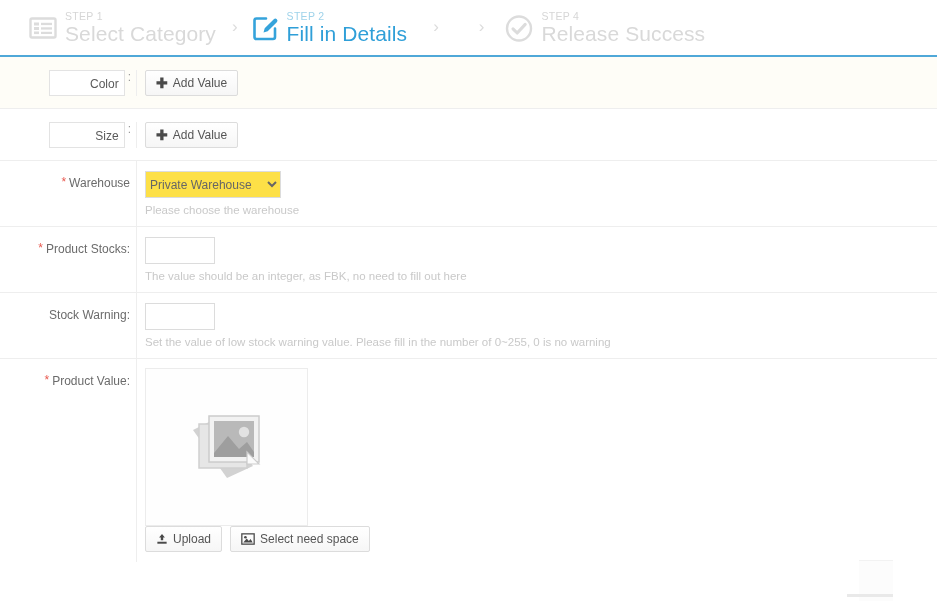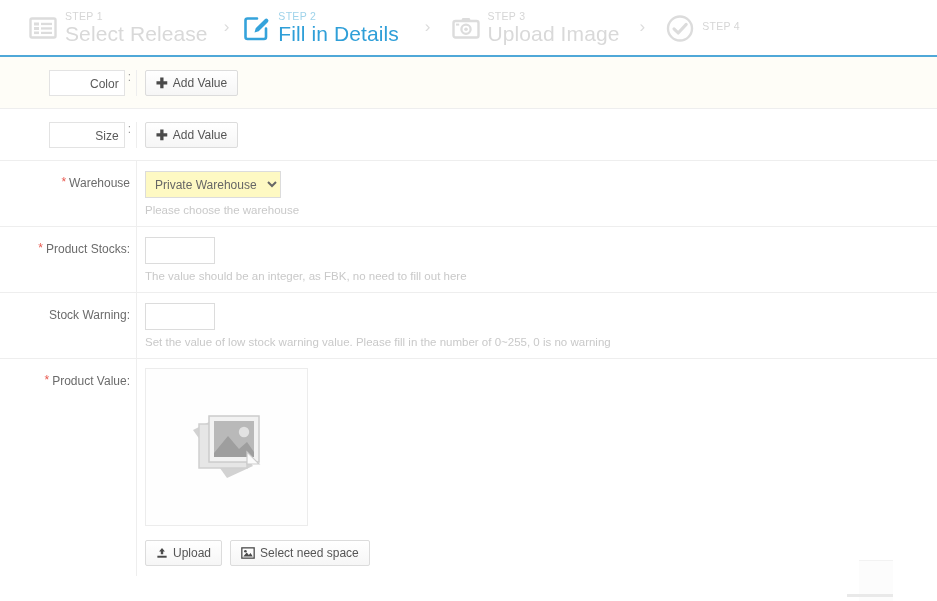--- a/index.html
+++ b/index.html
@@ -167,24 +167,23 @@
     font-size: 14px;
     font-weight: bold;
     color: #4a4a4a;
     line-height: 1;
   }
 
   select.sel {
     width: 136px;
     height: 27px;
     border: 1px solid #dcdcdc;
-    background: #fef9c3;
+    background: #fde047;
     font-size: 12px;
     color: #666;
-    padding-left: 5px;
     box-sizing: border-box;
     font-family: "Liberation Sans", sans-serif;
   }
   input.txt {
     width: 70px;
     height: 27px;
     border: 1px solid #dcdcdc;
     background: #fff;
     font-size: 12px;
     color: #555;
@@ -205,21 +204,20 @@
     width: 163px;
     height: 158px;
     border: 1px solid #ececec;
     background: #fefefe;
     display: flex;
     align-items: center;
     justify-content: center;
     box-sizing: border-box;
   }
   .img-actions {
-    margin-top: 14px;
     display: flex;
     gap: 8px;
   }
   .corner-ghost {
     position: absolute;
     right: 44px;
     bottom: 0;
     width: 34px;
     height: 40px;
     background: #fcfcfc;
@@ -248,62 +246,50 @@
         <rect x="2.5" y="5.5" width="25" height="19" rx="1.5" fill="none" stroke="#dcdcdc" stroke-width="2.4"></rect>
         <rect x="6" y="9.5" width="5" height="3" fill="#dcdcdc"></rect>
         <rect x="6" y="14" width="5" height="3" fill="#dcdcdc"></rect>
         <rect x="6" y="18.5" width="5" height="2.6" fill="#dcdcdc"></rect>
         <rect x="13" y="9.8" width="11" height="2.3" fill="#dcdcdc"></rect>
         <rect x="13" y="14.3" width="11" height="2.3" fill="#dcdcdc"></rect>
         <rect x="13" y="18.8" width="11" height="2.2" fill="#dcdcdc"></rect>
       </svg>
       <span class="step-text">
         <span class="step-num">STEP 1</span>
-        <span class="step-name">Select Release</span>
+        <span class="step-name">Select Category</span>
       </span>
     </div>
 
     <span class="step-sep sep-1">›</span>
 
     <div class="step active">
       <svg class="step-icon" viewBox="0 0 30 30">
         <path d="M25 15.5 V24 a2 2 0 0 1 -2 2 H6.5 a2 2 0 0 1 -2 -2 V7.5 a2 2 0 0 1 2 -2 H16" fill="none" stroke="#35a3db" stroke-width="2.6" stroke-linecap="round"></path>
         <path d="M13.5 19.5 l1.2 -4.2 l9.1 -9.1 a2.1 2.1 0 0 1 3 3 l-9.1 9.1 z" fill="#35a3db"></path>
       </svg>
       <span class="step-text">
         <span class="step-num">STEP 2</span>
         <span class="step-name">Fill in Details</span>
       </span>
     </div>
 
     <span class="step-sep sep-2">›</span>
 
-    <div class="step">
-      <svg class="step-icon" viewBox="0 0 30 30">
-        <rect x="2.5" y="8" width="25" height="16.5" rx="2" fill="none" stroke="#dcdcdc" stroke-width="2.4"></rect>
-        <path d="M10 8 L11.5 5 H18.5 L20 8 Z" fill="#dcdcdc"></path>
-        <circle cx="15" cy="16.2" r="4.6" fill="none" stroke="#dcdcdc" stroke-width="2.3"></circle>
-        <circle cx="15" cy="16.2" r="1.8" fill="#dcdcdc"></circle>
-        <rect x="5" y="10.6" width="3.2" height="2" fill="#dcdcdc"></rect>
-      </svg>
-      <span class="step-text">
-        <span class="step-num">STEP 3</span>
-        <span class="step-name">Upload Image</span>
-      </span>
-    </div>
 
     <span class="step-sep sep-3">›</span>
 
     <div class="step">
       <svg class="step-icon" viewBox="0 0 30 30">
         <circle cx="15" cy="15.5" r="12" fill="none" stroke="#dcdcdc" stroke-width="2.4"></circle>
         <path d="M9 15.8 l4.2 4.2 l8 -8.6" fill="none" stroke="#dcdcdc" stroke-width="3.1" stroke-linecap="round" stroke-linejoin="round"></path>
       </svg>
       <span class="step-text">
         <span class="step-num">STEP 4</span>
+        <span class="step-name">Release Success</span>
       </span>
     </div>
   </div>
 
   <div class="form">
 
     <div class="form-row tint attr-row">
       <div class="attr-label-wrap">
         <div class="attr-name-box">Color</div>
         <span class="attr-colon">:</span>

